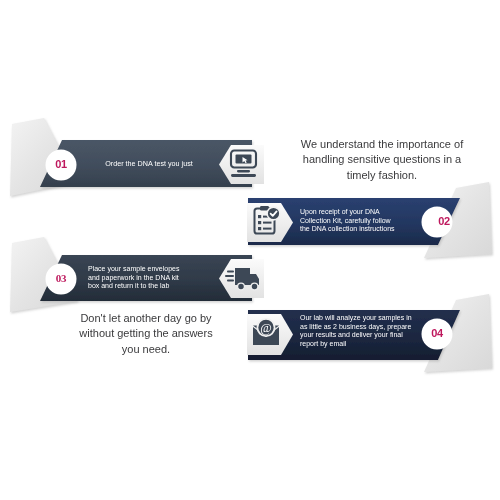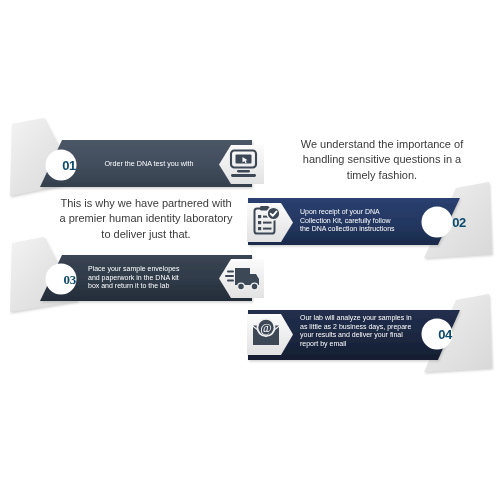--- a/index.html
+++ b/index.html
@@ -46,24 +46,24 @@
     line-height: 9px;
     text-align: center;
   }
   .bt-multi {
     font-size: 7.0px;
     line-height: 8.6px;
     text-align: left;
   }
   .badge-num {
     position: absolute;
-    font-size: 13px;
+    font-size: 11px;
     font-weight: bold;
-    color: #0c4a6e;
-    text-align: right;
+    color: #be185d;
+    text-align: center;
     font-family: "Liberation Sans", sans-serif;
     letter-spacing: -0.3px;
   }
 </style>
 </head>
 <body>
 
 <div id="stage">
 
   <svg id="svg-root" viewBox="0 0 500 500">
@@ -163,21 +163,21 @@
       <g transform="translate(252,318)">
         <path d="M 1,9 L 1,27 L 27,27 L 27,9 L 14,19 Z" fill="#3d4856"></path>
         <path d="M 1,7.5 L 27,7.5 L 14,17.5 Z" fill="#3d4856"></path>
         <circle cx="14" cy="9.5" r="8.6" fill="#3d4856" stroke="#f0f0f0" stroke-width="1.8"></circle>
         <text x="14" y="13.6" font-family="'Liberation Serif', serif" font-size="12.5" fill="#ffffff" text-anchor="middle">@</text>
       </g>
     </g>
   </svg>
 
   <div class="badge-num" style="left:46px; top:158px; width:30px;">01</div>
-  <div class="banner-text bt-1" style="left:84px; top:159px; width:130px;">Order the DNA test you with</div>
+  <div class="banner-text bt-1" style="left:84px; top:159px; width:130px;">Order the DNA test you just</div>
 
   <div class="badge-num" style="left:422px; top:215px; width:44px;">02</div>
   <div class="banner-text bt-multi" style="left:300px; top:208px; width:120px;">Upon receipt of your DNA
 Collection Kit, carefully follow
 the DNA collection instructions</div>
 
   <div class="badge-num" style="left:46px; top:272px; width:30px;font-family:Liberation Serif, serif;">03</div>
   <div class="banner-text bt-multi" style="left:88px; top:265px; width:125px;">Place your sample envelopes
 and paperwork in the DNA kit
 box and return it to the lab</div>
@@ -185,19 +185,19 @@
   <div class="badge-num" style="left:422px; top:327px; width:30px;">04</div>
   <div class="banner-text bt-multi" style="left:300px; top:314px; width:128px;">Our lab will analyze your samples in
 as little as 2 business days, prepare
 your results and deliver your final
 report by email</div>
 
   <div class="para" style="left:268px; top:137px; width:228px;">We understand the importance of
 handling sensitive questions in a
 timely fashion.</div>
 
-  <div class="para" style="left:32px; top:196px; width:228px;">This is why we have partnered with
-a premier human identity laboratory
-to deliver just that.</div>
-
-
+
+
+  <div class="para" style="left:32px; top:311px; width:228px;">Don't let another day go by
+without getting the answers
+you need.</div>
 
 </div>
 
 </body></html>

